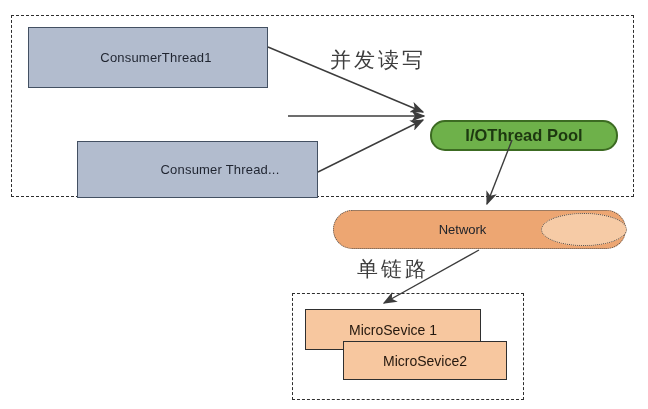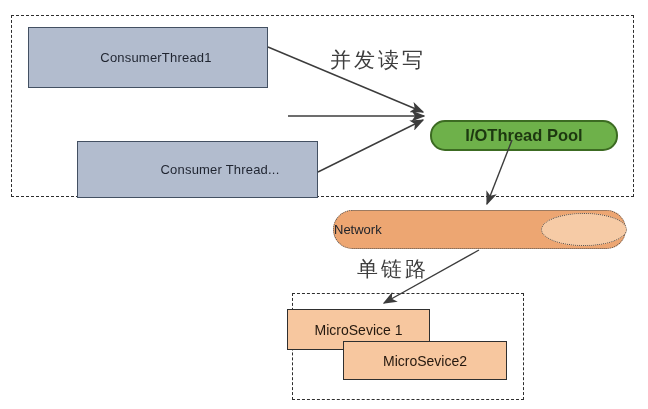--- a/index.html
+++ b/index.html
@@ -31,35 +31,35 @@
     font-size:16.5px;font-weight:bold;color:var(--pool-text,#1d3810);margin-top:24px;
   }
   
   .pill{
     left:333px;top:210px;width:293px;height:39px;border-radius:20px;
     background:var(--network-fill,#eda672);
     border:1.5px dotted #4f4f4f;
     display:flex;align-items:center;
   }
   .pill-label{
-    width:257px;font-size:13px;color:#20242b;
+    width:257px;text-align:center;font-size:13px;color:#20242b;
   }
   .pill-cap{
     left:541px;top:213px;width:86px;height:33px;border-radius:50%;
     background:var(--network-cap-fill,#f6cba6);
     border:1.5px dotted #4f4f4f;
   }
   
   .msbox{
     background:var(--service-fill,#f7c79f);
     border:1.5px solid #2f2f2f;
     display:flex;align-items:center;justify-content:center;
     font-size:14px;color:#24180e;
   }
-  .ms1{left:287px;top:309px;width:143px;height:41px;}
+  .ms1{left:305px;top:309px;width:176px;height:41px;}
   .ms2{left:343px;top:341px;width:164px;height:39px;}
   
   .cn{
     font-size:21px;color:#3e3e3e;letter-spacing:3px;white-space:nowrap;
     text-align:left;
   }
   .lbl-concurrent{left:330px;top:46px;width:104px;}
   .lbl-serial{left:391px;top:162px;width:100px;}
   .lbl-single{left:357px;top:255px;width:80px;}
   

